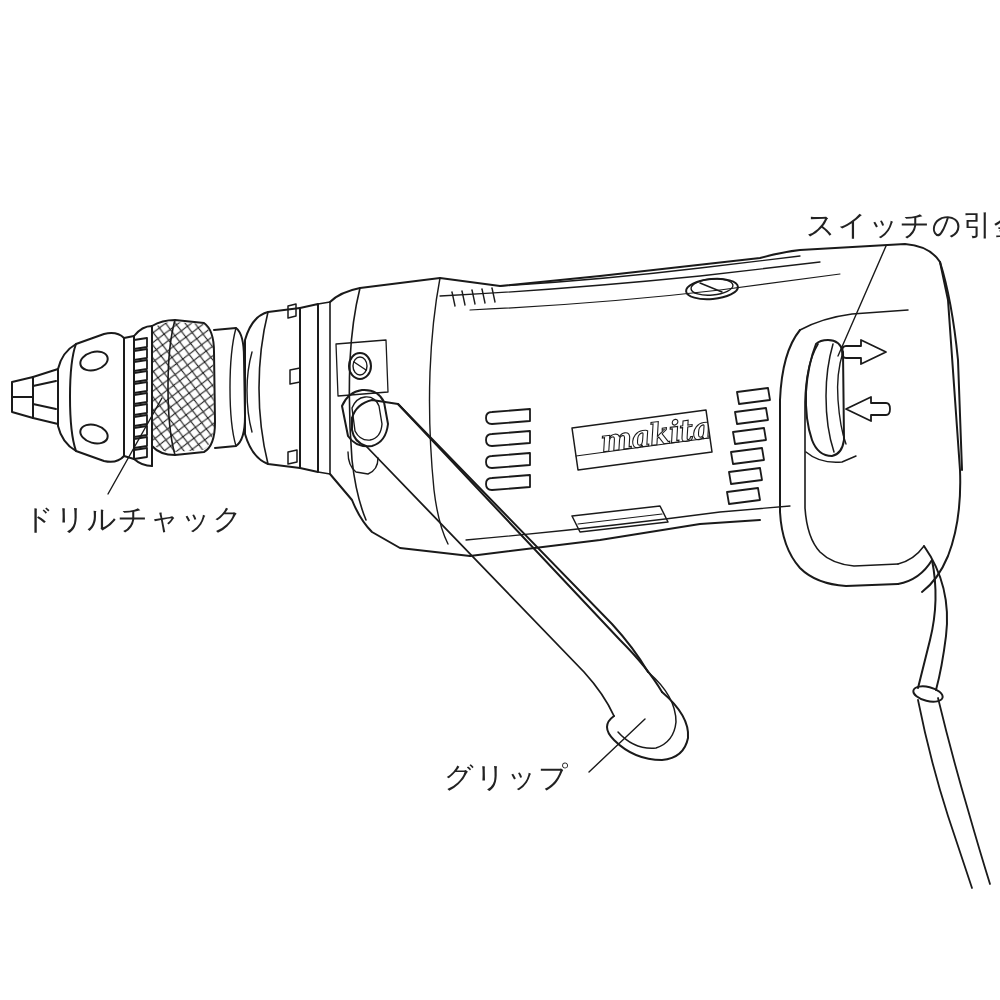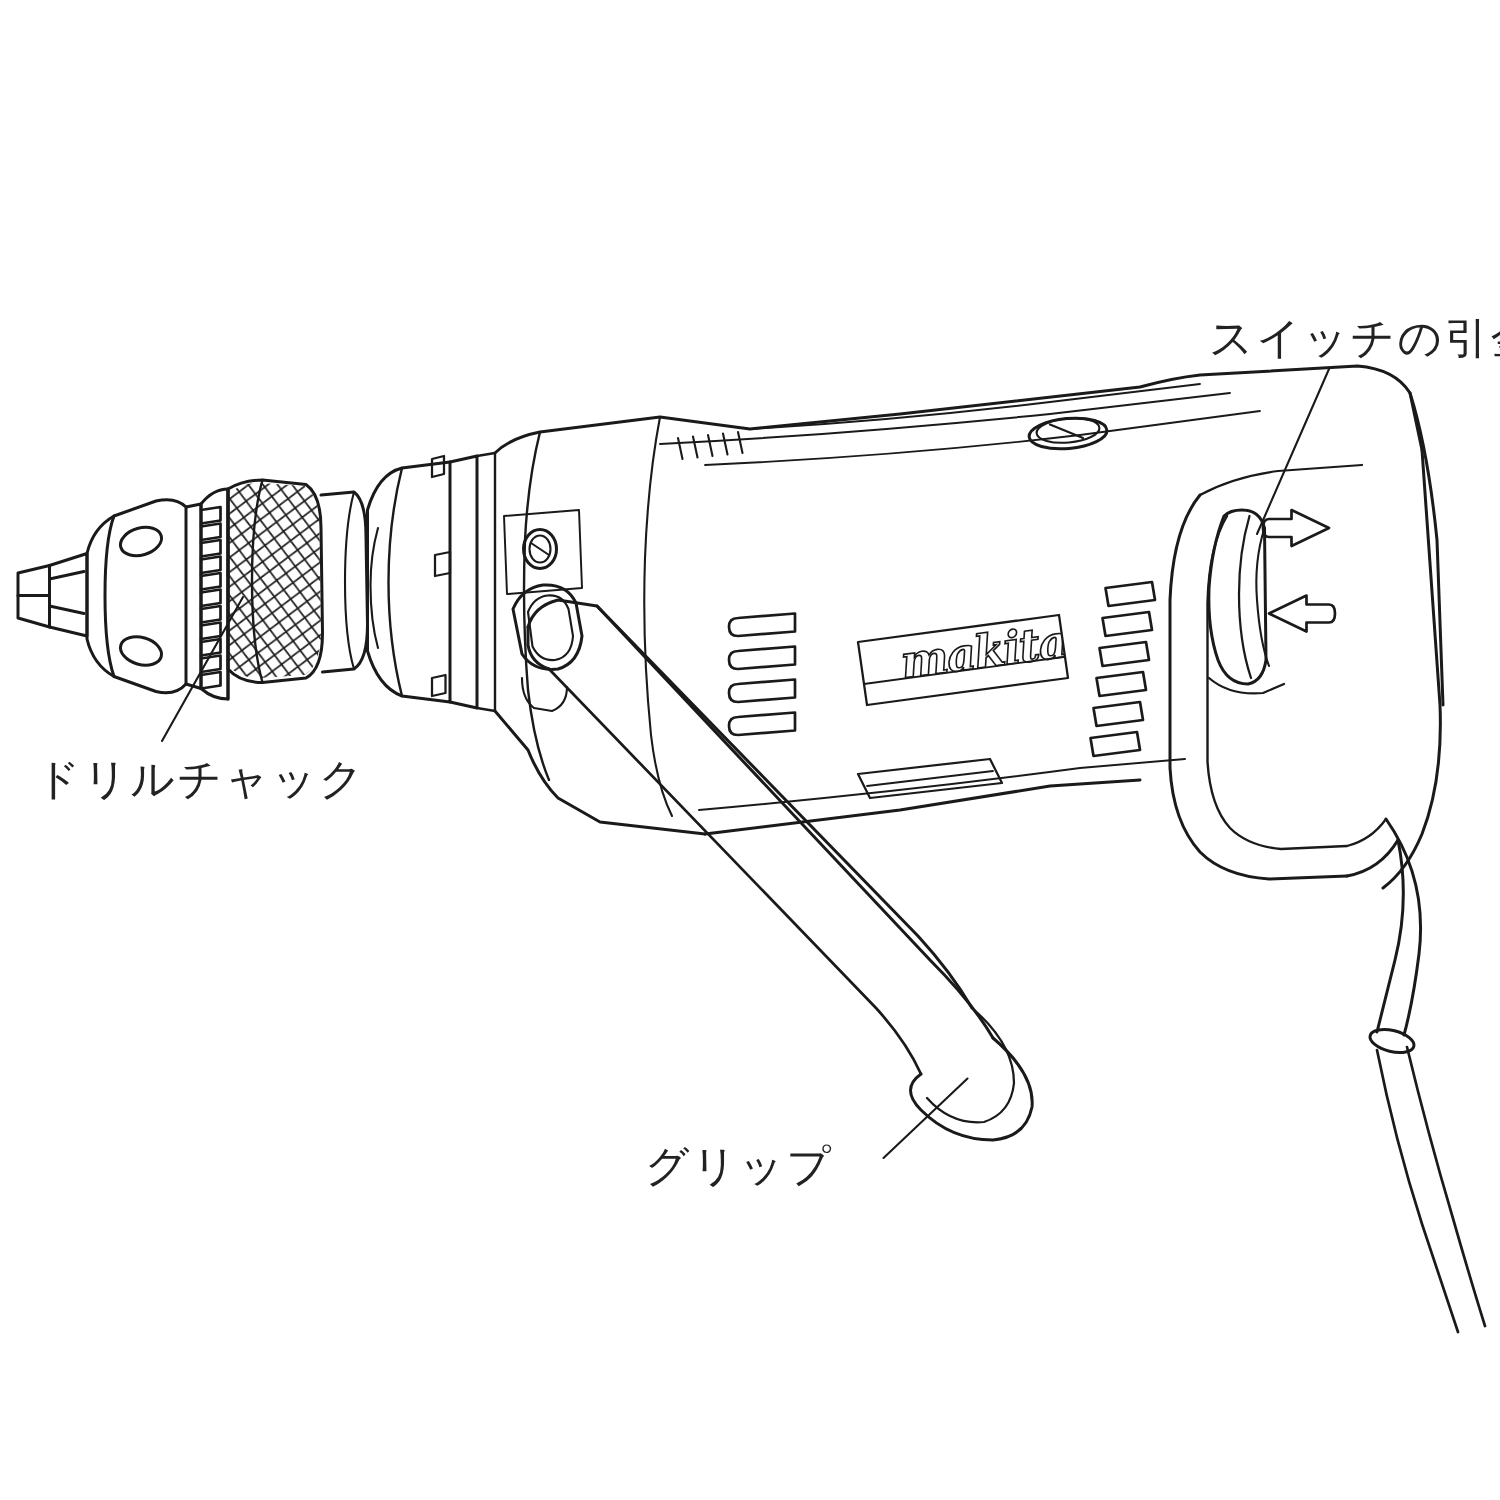--- a/index.html
+++ b/index.html
@@ -34,21 +34,21 @@
     left: 806px;
     top: 206px;
     font-size: 29px;
   }
   #label-drill-chuck {
     left: 24px;
     top: 500px;
     font-size: 29px;
   }
   #label-grip {
-    left: 430px;
+    left: 444px;
     top: 758px;
     font-size: 29px;
   }
 </style>
 </head>
 <body>
 
 <div id="page">
 
   <svg id="art" viewBox="0 0 1000 1000" xmlns="http://www.w3.org/2000/svg">

